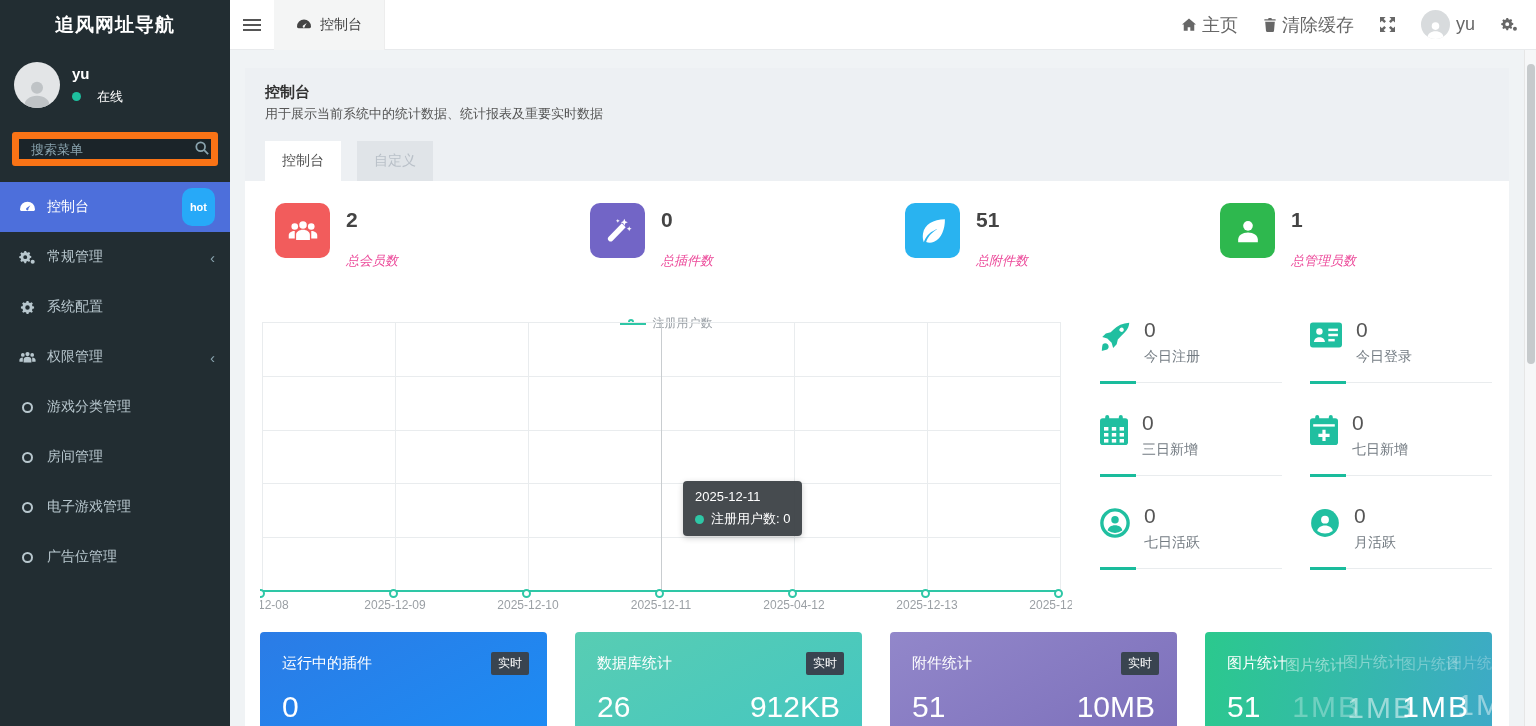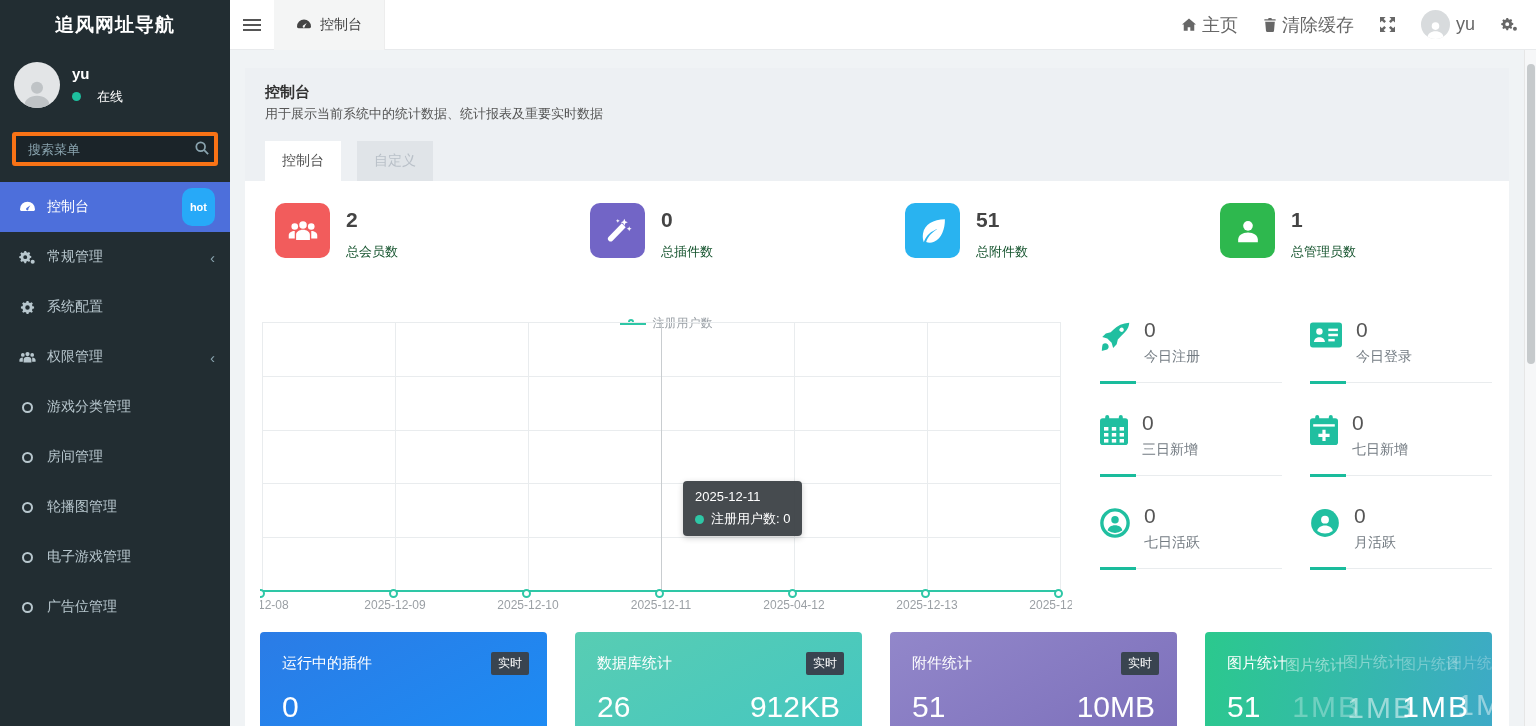--- a/index.html
+++ b/index.html
@@ -11,21 +11,21 @@
   .sidebar { position:absolute; left:0; top:0; width:230px; height:726px; background:#222d32; z-index:5; }
   .logo { height:50px; line-height:50px; text-align:center; color:#fff; font-size:19px; font-weight:bold; letter-spacing:1px; }
   .user-panel { display:flex; padding:12px 14px 14px; gap:12px; align-items:center; }
   .avatar-lg { width:46px; height:46px; border-radius:50%; background:#e3e5e7; overflow:hidden; display:flex; align-items:flex-end; justify-content:center; flex:none; }
   .avatar-lg svg { color:#bfc3c6; }
   .user-meta { color:#fff; }
   .user-name { font-size:15px; font-weight:bold; margin-bottom:6px; }
   .user-status { font-size:13px; display:flex; align-items:center; gap:16px; }
   .dot { width:9px; height:9px; border-radius:50%; background:#1dbf9e; display:inline-block; }
   .search-wrap { margin:10px 12px 16px; position:relative; }
-  .search-input { width:100%; height:34px; background:#1b2429; border:4px solid #f97316; border-radius:3px; color:#aeb9bf; font-size:13px; padding:0 32px 0 12px; outline:none; font-family:inherit; }
+  .search-input { width:100%; height:34px; background:#1b2429; border:7px solid #f97316; border-radius:3px; color:#aeb9bf; font-size:13px; padding:0 32px 0 12px; outline:none; font-family:inherit; }
   .search-input::placeholder { color:#8aa4af; }
   .search-btn { position:absolute; right:9px; top:9px; color:#8aa4af; background:none; border:none; cursor:pointer; }
   .menu { list-style:none; }
   .menu-item { height:50px; display:flex; align-items:center; gap:11px; padding:0 15px 0 18px; color:#b8c7ce; font-size:14px; cursor:pointer; }
   .menu-item .mi-icon { width:18px; display:flex; justify-content:center; color:#b8c7ce; }
   .menu-item.active { background:#4d6fdb; color:#fff; }
   .menu-item.active .mi-icon { color:#fff; }
   .ring { width:11px; height:11px; border:2px solid #b8c7ce; border-radius:50%; }
   .hot-badge { margin-left:auto; background:#27a9f8; color:#fff; font-size:11px; font-weight:bold; padding:13px 8px; border-radius:10px; }
   .chevron { margin-left:auto; color:#8aa4af; font-size:15px; }
@@ -47,21 +47,21 @@
   .tabs { position:absolute; left:20px; bottom:0; display:flex; gap:16px; }
   .tab { width:76px; height:40px; display:flex; align-items:center; justify-content:center; font-size:14px; cursor:pointer; }
   .tab.active { background:#fff; color:#555; }
   .tab.inactive { background:#e0e4e8; color:#b9c0c8; }
   .panel-body { position:absolute; left:245px; top:181px; width:1264px; height:545px; background:#fff; }
 
   
   .stat { position:absolute; top:22px; display:flex; gap:16px; }
   .stat-icon { width:55px; height:55px; border-radius:10px; display:flex; align-items:center; justify-content:center; color:#fff; flex:none; }
   .stat-value { font-size:21px; font-weight:bold; color:#444; margin-top:5px; }
-  .stat-label { font-size:13px; color:#14532d; margin-top:11px; }
+  .stat-label { font-size:13px; color:#ec4899; margin-top:20px;font-style:italic; }
 
   
   .chart { position:absolute; left:15px; top:134px; width:812px; height:300px; overflow:hidden; }
   .legend { position:absolute; top:0; left:0; right:0; display:flex; justify-content:center; align-items:center; gap:7px; color:#9aa0a6; font-size:12px; }
   .legend-marker { width:26px; height:2px; background:#2ec7a6; position:relative; }
   .legend-marker i { position:absolute; left:8px; top:-4px; width:6px; height:6px; border:2px solid #2ec7a6; border-radius:50%; background:#fff; }
   .plot { position:absolute; left:2px; top:7px; width:799px; height:270px;
           background-image:repeating-linear-gradient(to right,#e9ecee 0 1px,transparent 1px 133px),
                            repeating-linear-gradient(to bottom,#e9ecee 0 1px,transparent 1px 53.8px); }
   .axis-pointer { position:absolute; left:399px; top:0; bottom:0; width:1px; background:#c9cdd0; }
@@ -178,26 +178,20 @@
       <span class="mi-icon">
           <span class="ring"></span>
         </span>
       <span>游戏分类管理</span>
     </li>
     <li class="menu-item">
       <span class="mi-icon">
           <span class="ring"></span>
         </span>
       <span>房间管理</span>
-    </li>
-    <li class="menu-item">
-      <span class="mi-icon">
-          <span class="ring"></span>
-        </span>
-      <span>轮播图管理</span>
     </li>
     <li class="menu-item">
       <span class="mi-icon">
           <span class="ring"></span>
         </span>
       <span>电子游戏管理</span>
     </li>
     <li class="menu-item">
       <span class="mi-icon">
           <span class="ring"></span>

